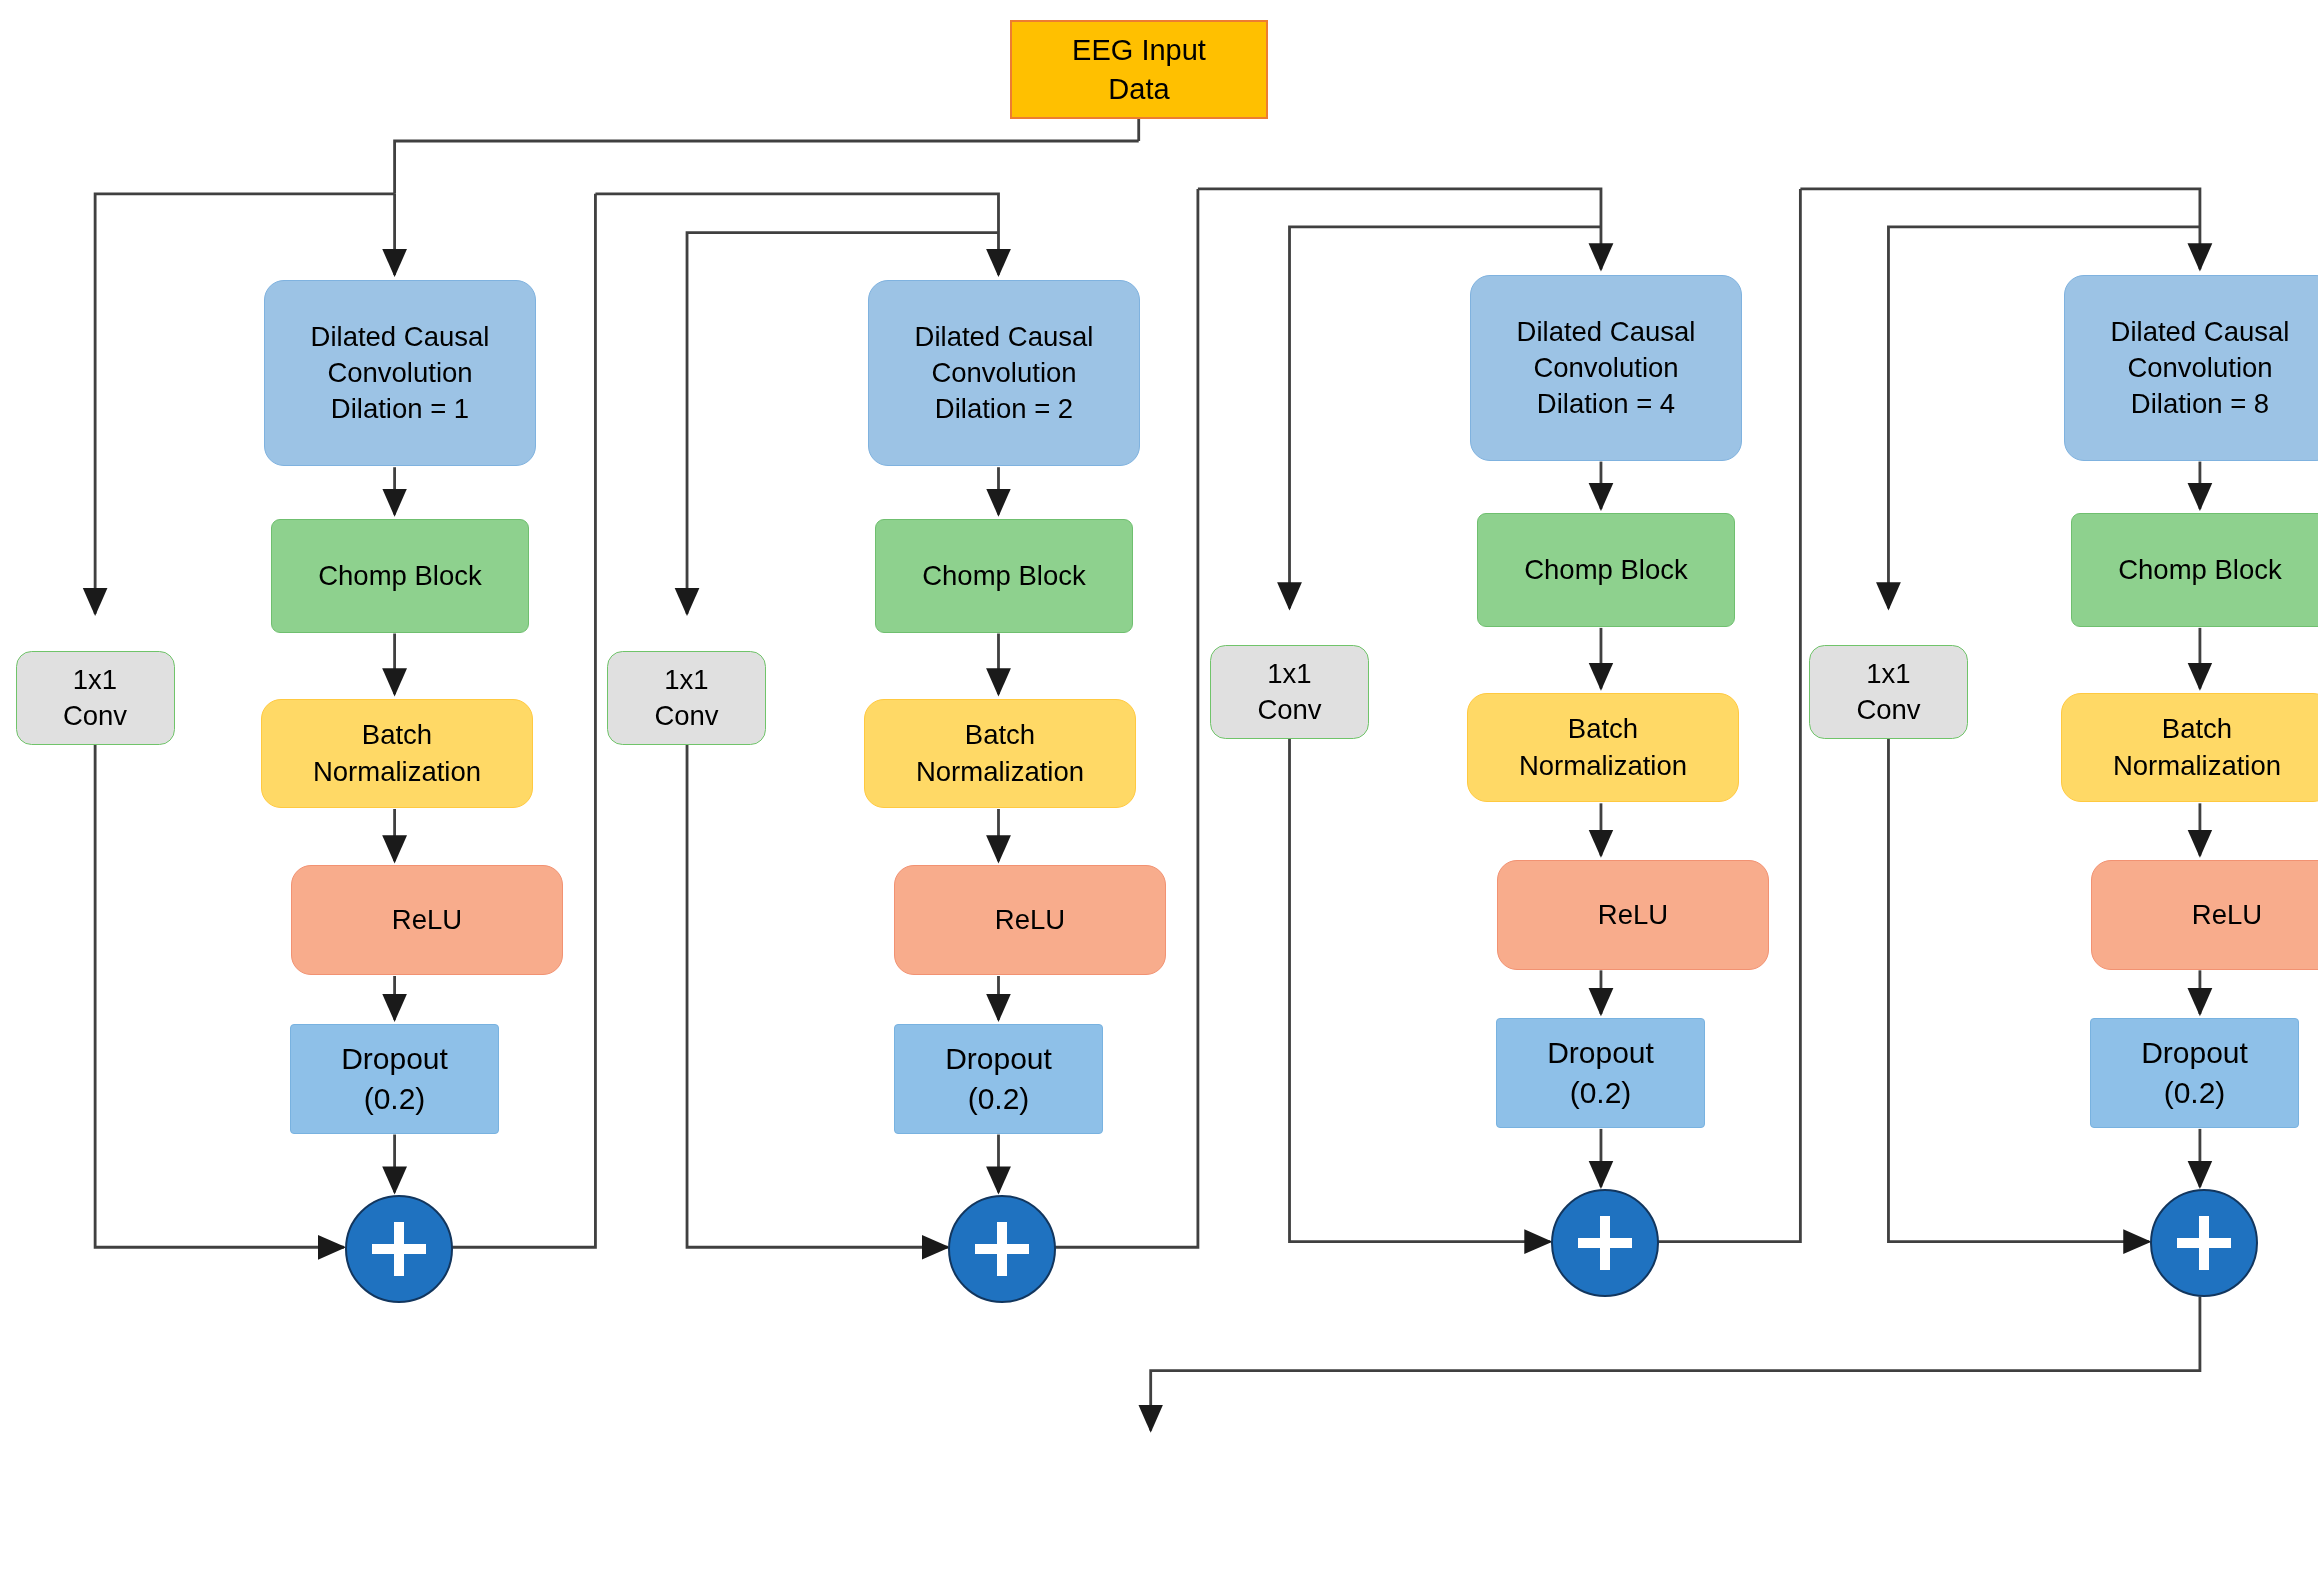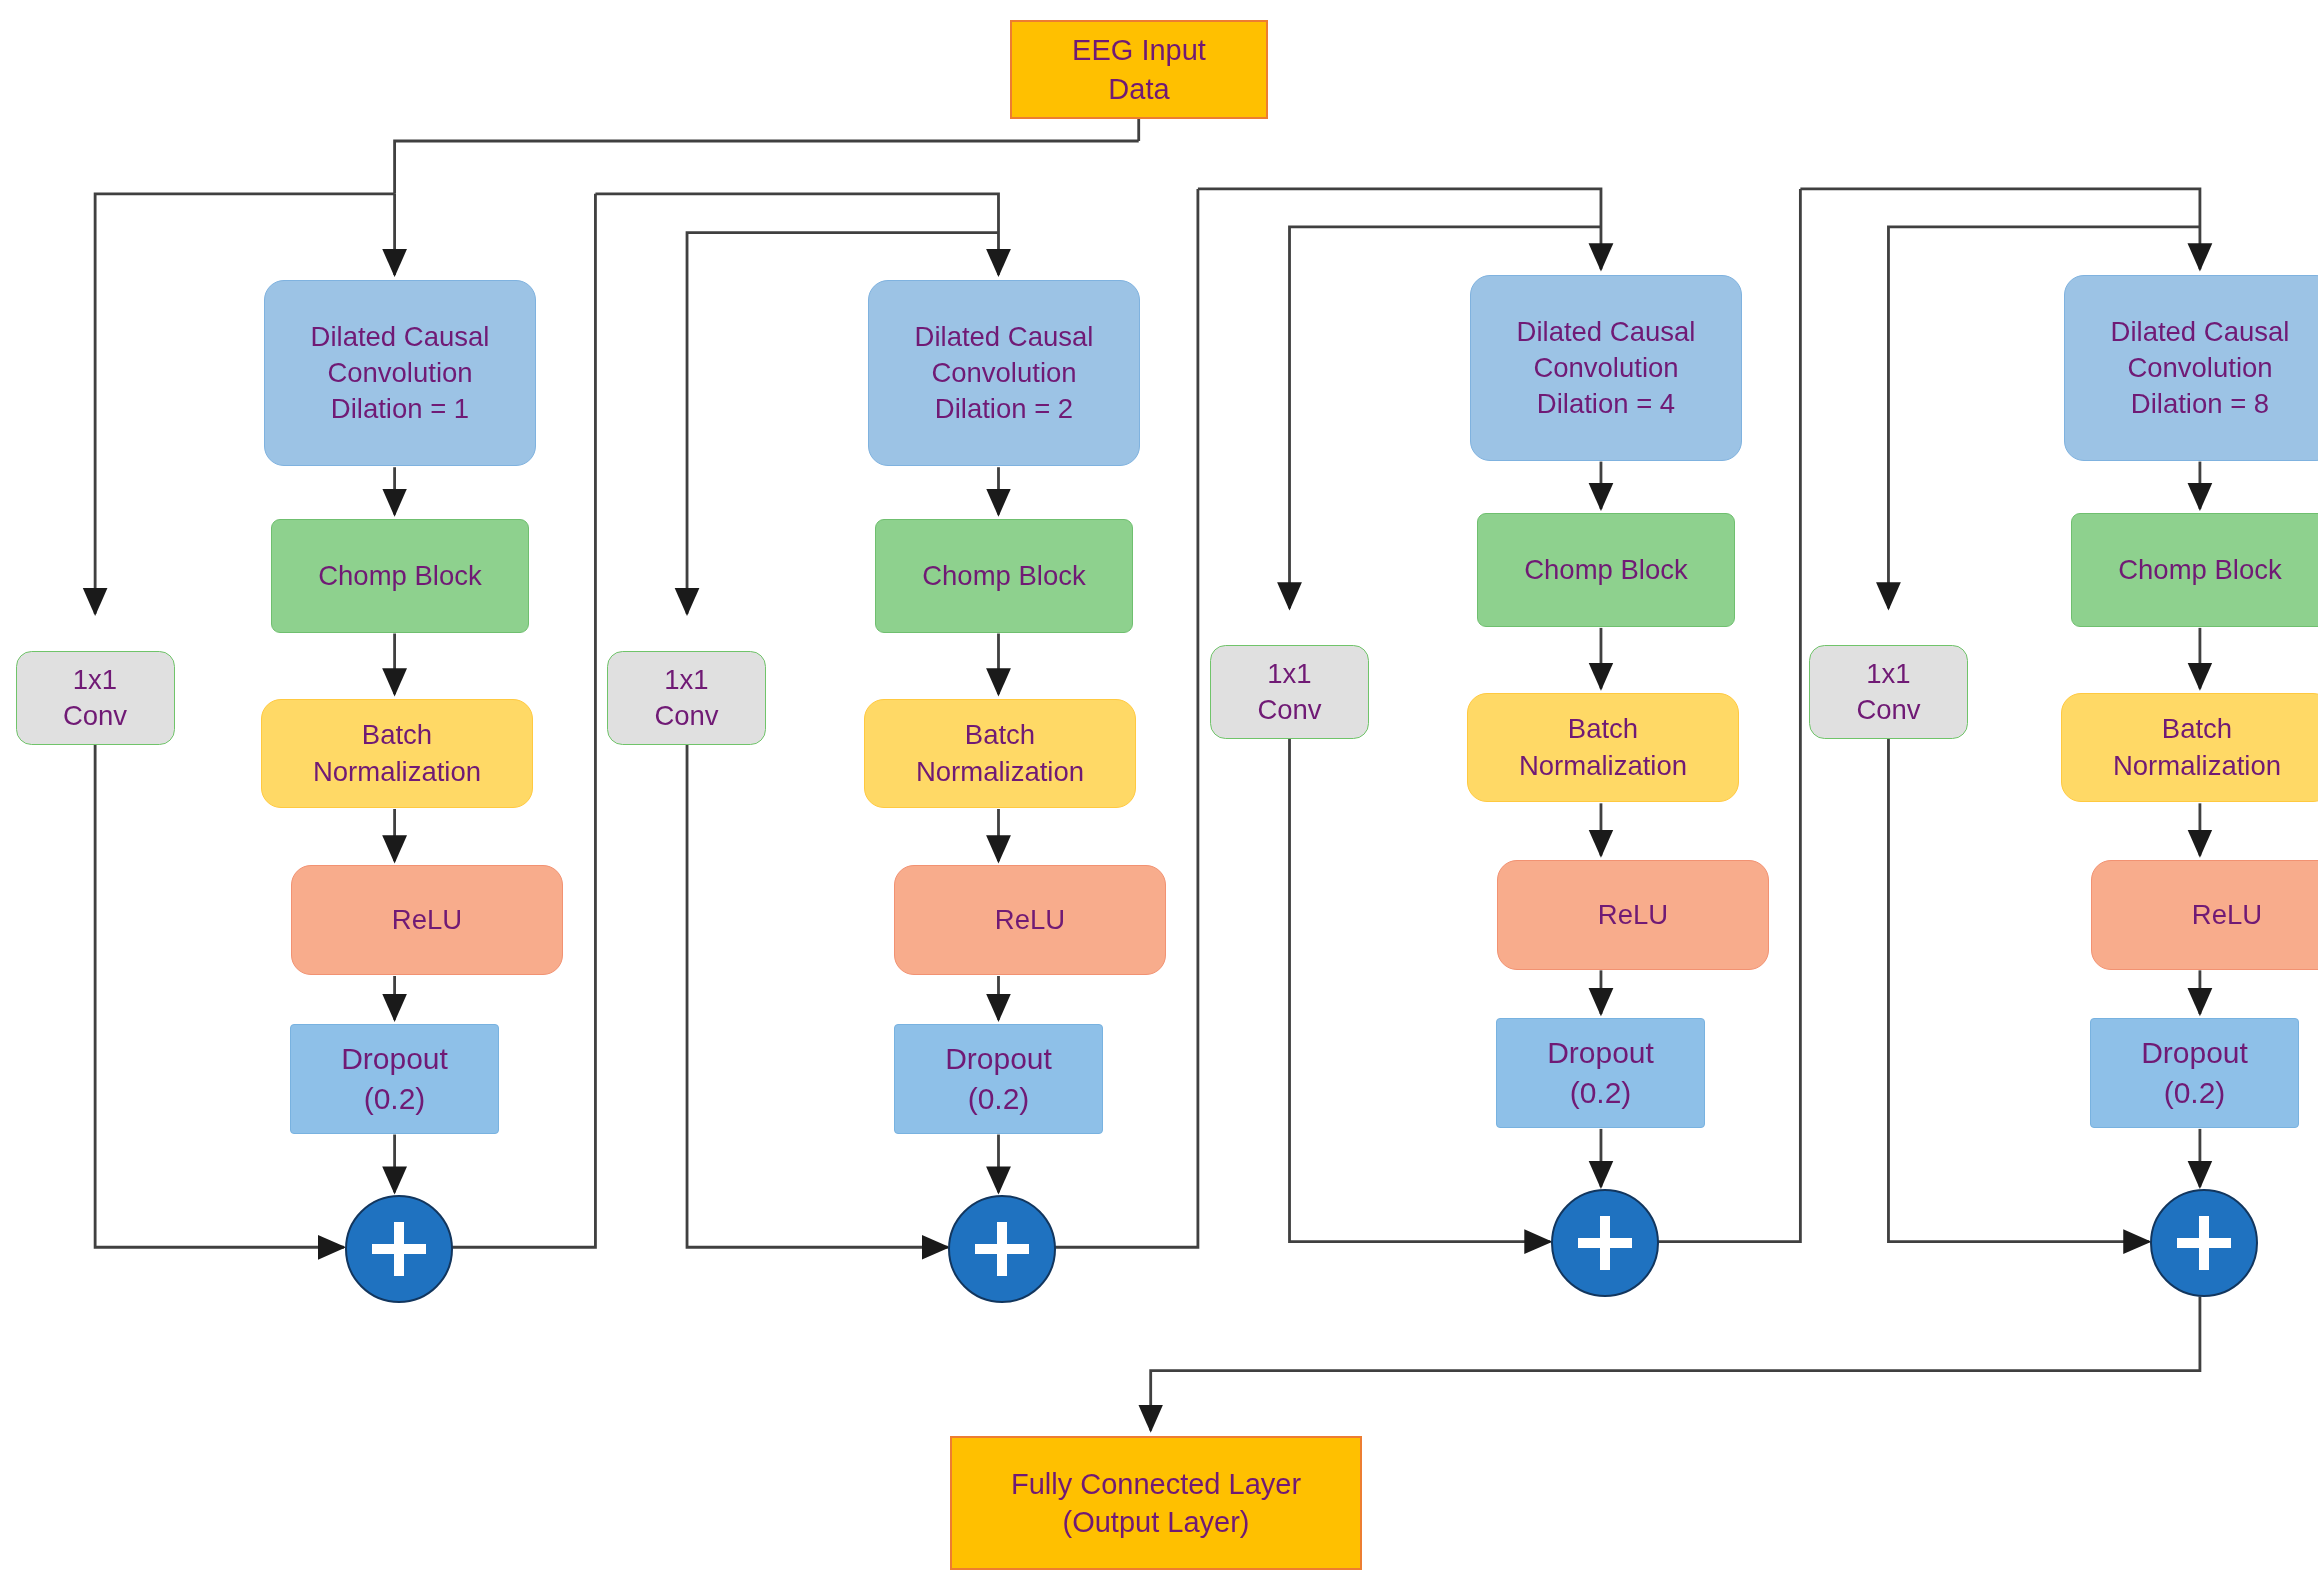--- a/index.html
+++ b/index.html
@@ -24,21 +24,21 @@
     width: 2319px;
     height: 1594px;
   }
   .node {
     position: absolute;
     box-sizing: border-box;
     display: flex;
     align-items: center;
     justify-content: center;
     text-align: center;
-    color: #701a75;
+    color: #000000;
     line-height: 1.32;
     white-space: pre-line;
     z-index: 5;
   }
   .io-box {
     background: #FFC000;
     border: 2.1px solid #ED7D31;
     border-radius: 0;
     font-size: 29px;
   }
@@ -268,19 +268,15 @@
   </div>
   <div class="node res-box" style="left:1809px; top:613px; width:159px; height:94px;">
     <span>1x1
 Conv</span>
   </div>
   <div class="add-node" style="left:2150px; top:1189px; width:104px; height:104px;">
     <span class="plus-v" style="left:47px; top:25px; width:10px; height:54px;"></span>
     <span class="plus-h" style="left:25px; top:47px; width:54px; height:10px;"></span>
   </div>
 
-  <div class="node io-box" style="left:950px; top:1436px; width:412px; height:134px;">
-    <span>Fully Connected Layer
-(Output Layer)</span>
-  </div>
 
 </div>
 
 
 </body></html>

